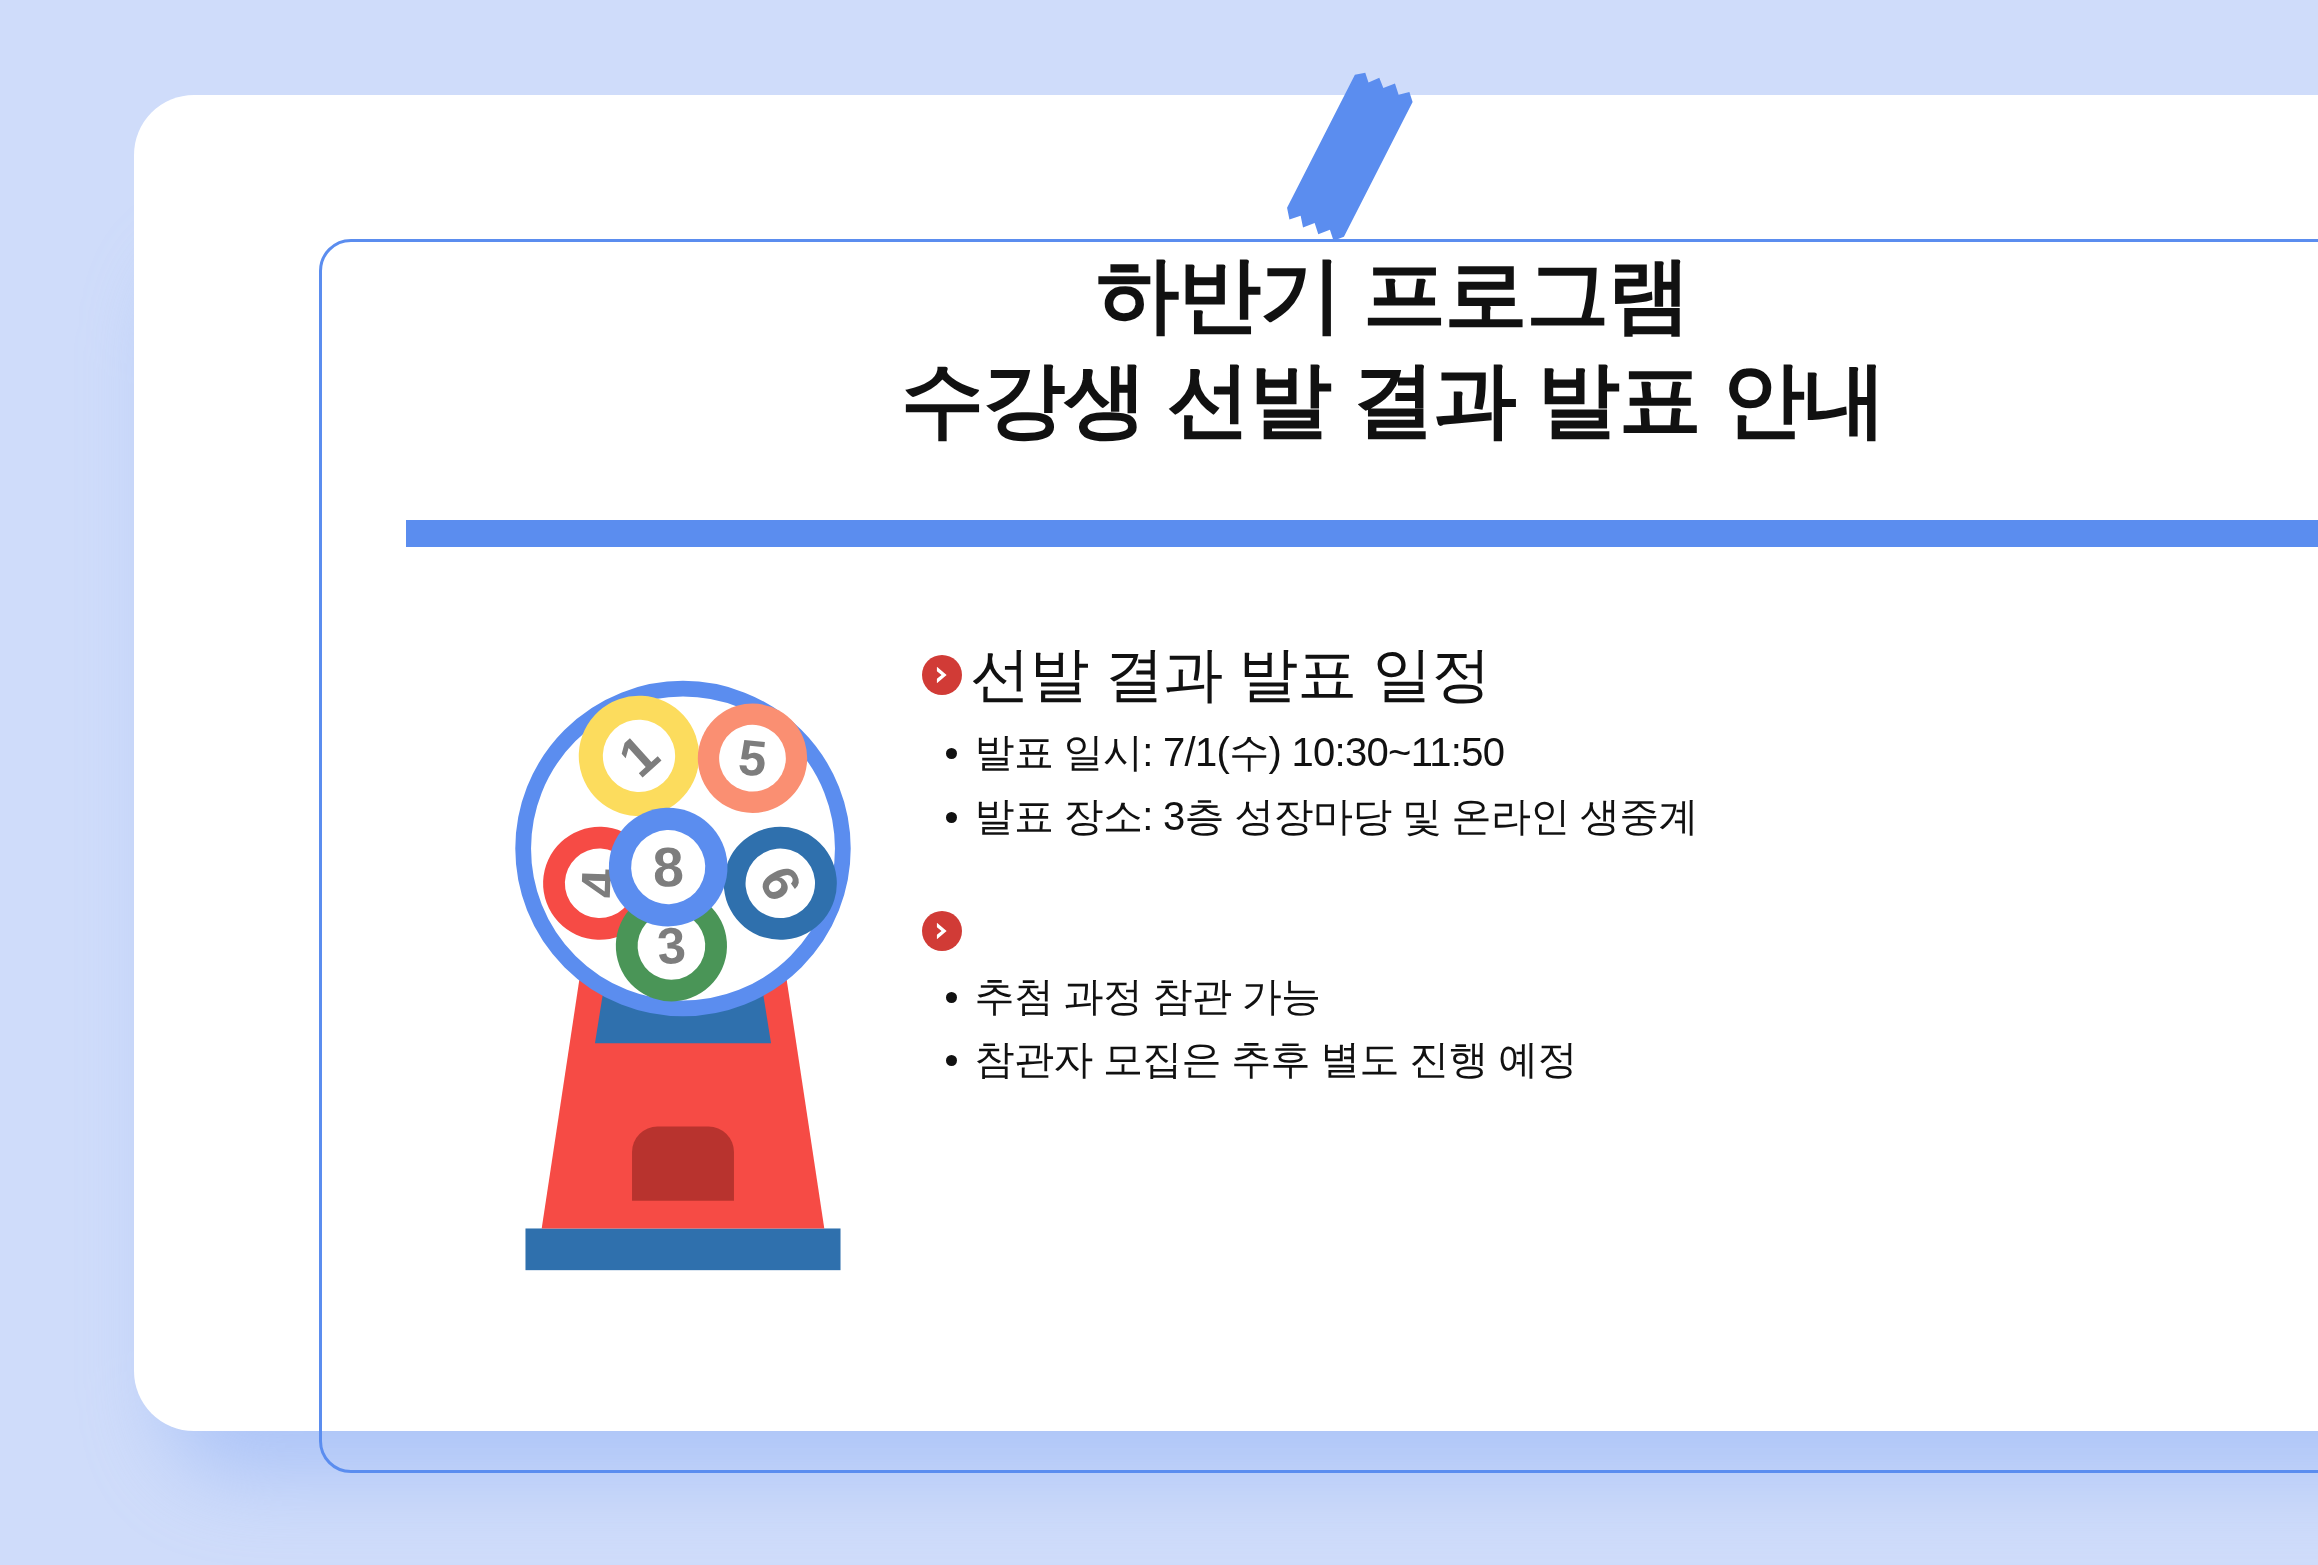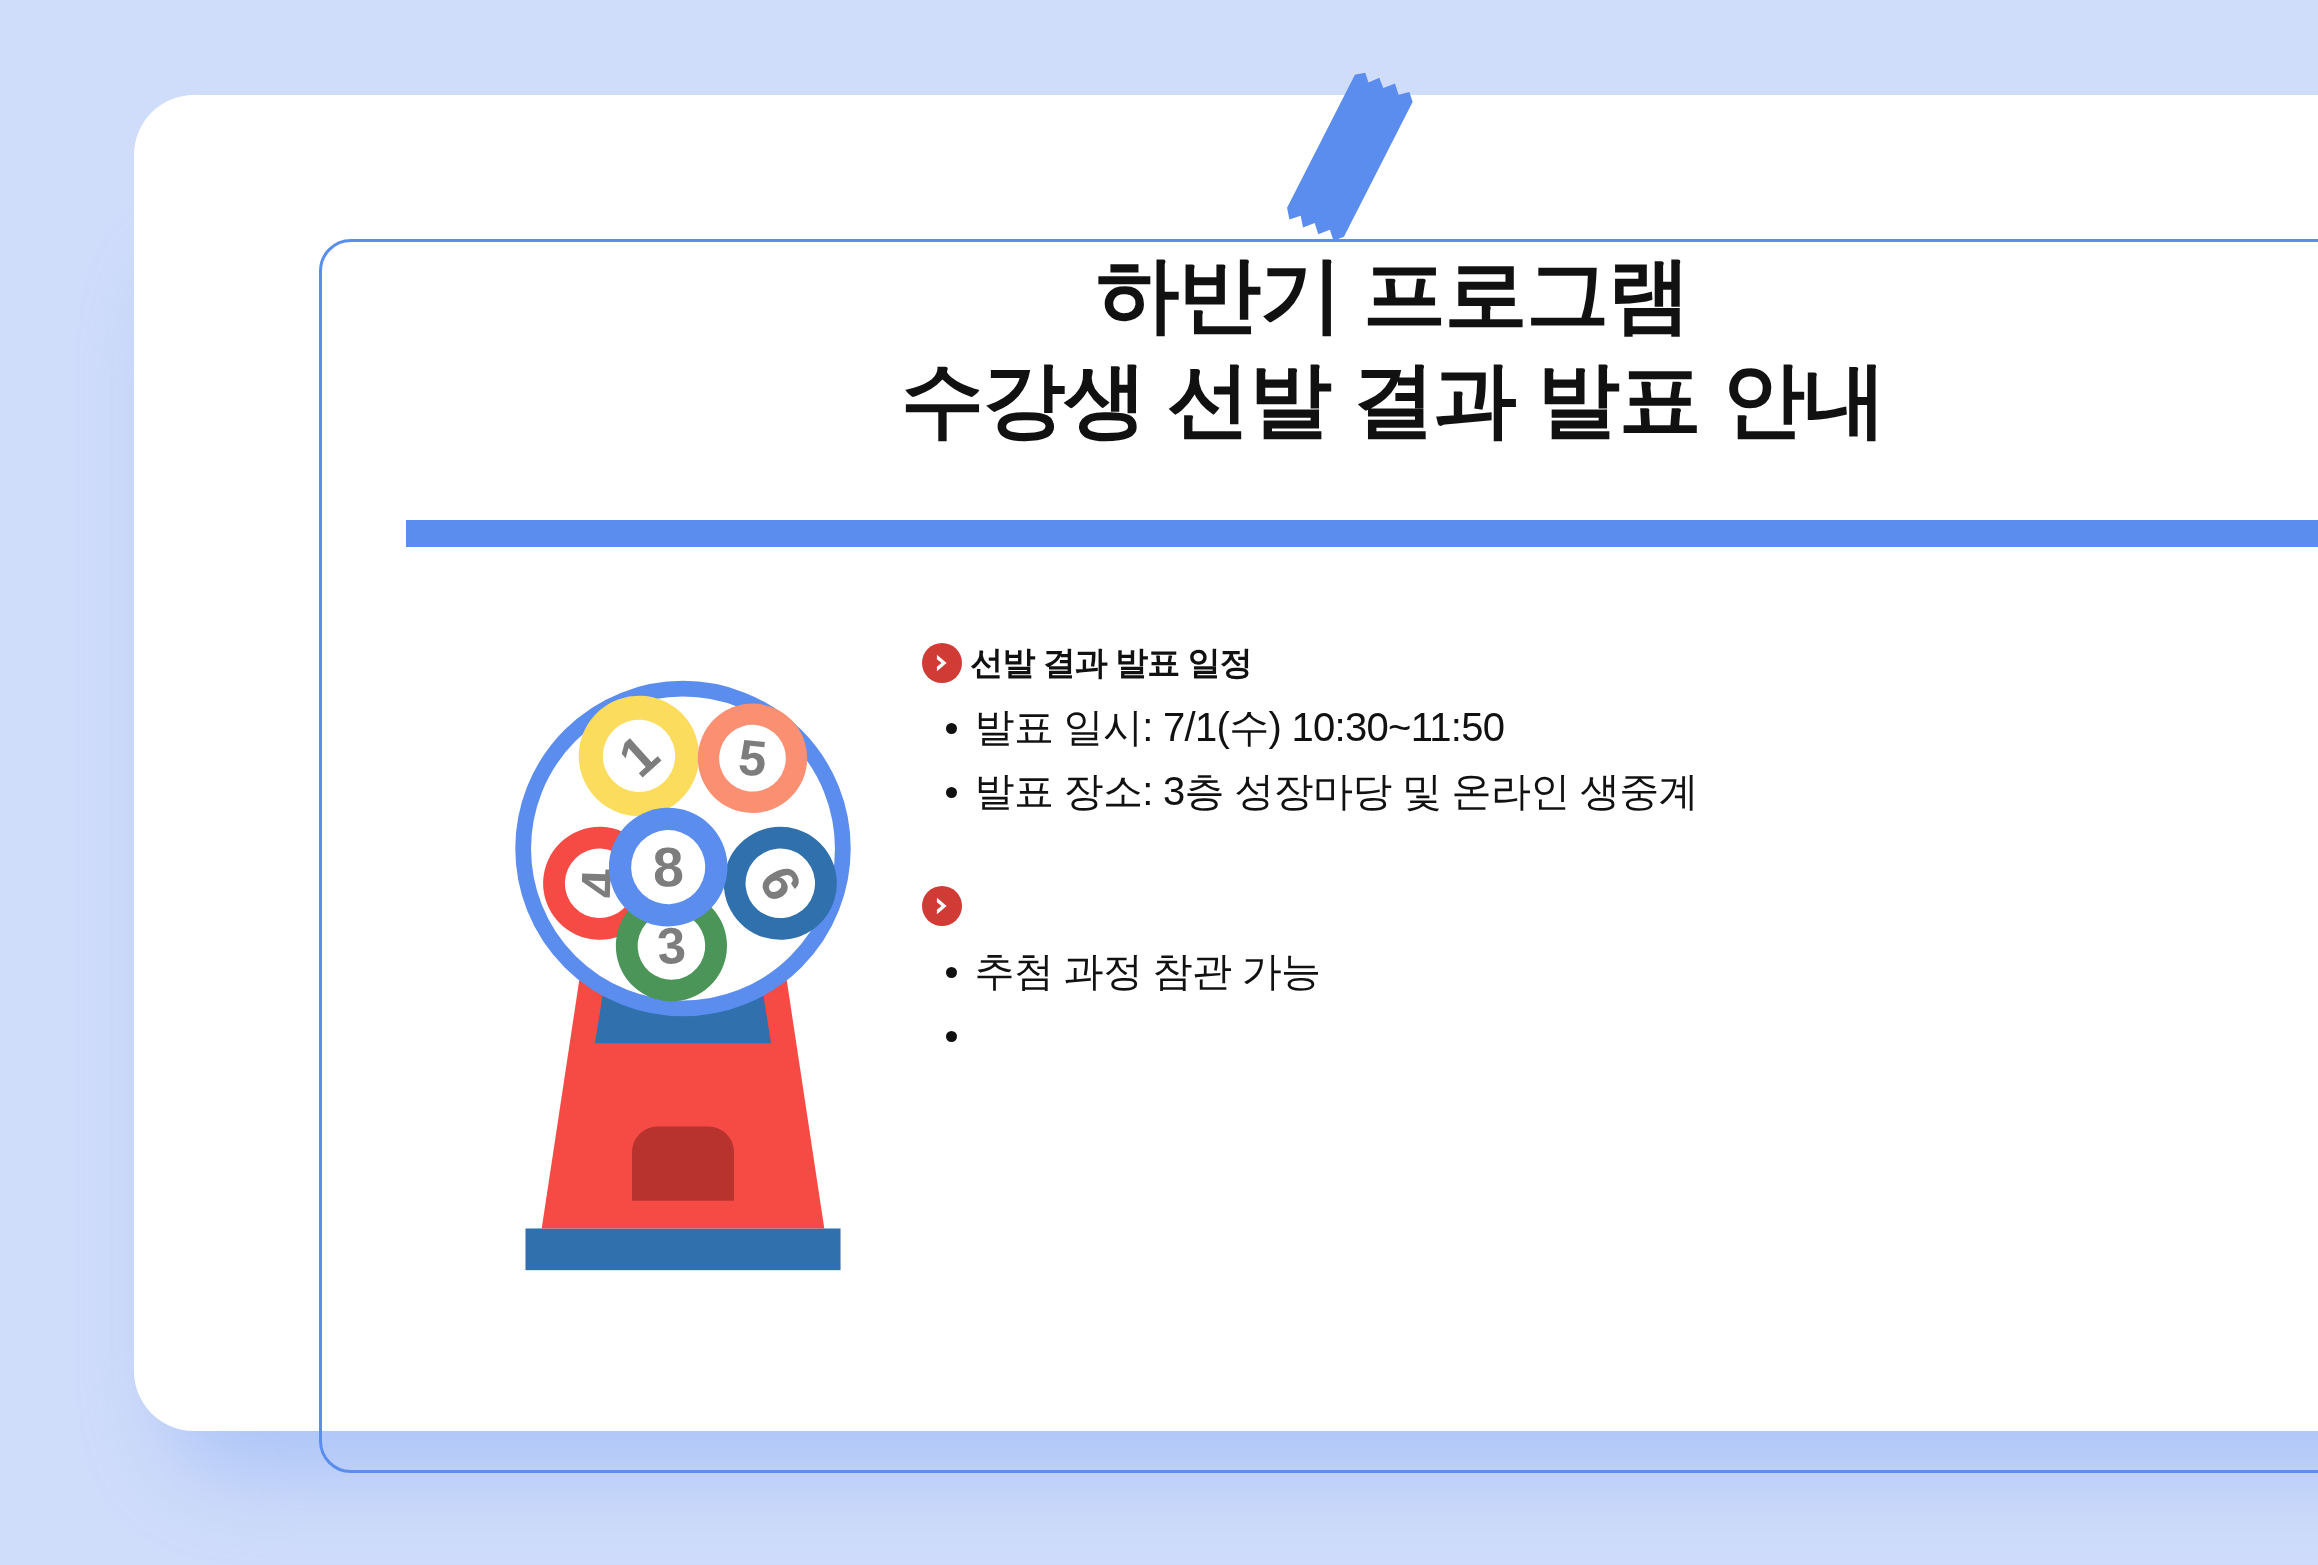--- a/index.html
+++ b/index.html
@@ -141,23 +141,23 @@
     position: relative;
   }
   .chev-badge svg {
     position: absolute;
     left: 50%; top: 50%;
     transform: translate(-50%,-50%);
     width: 21.3px; height: 21.3px;
     display: block;
   }
   .section-title {
-    font-size: 33px;
+    font-size: 60px;
     line-height: 1.08;
-    font-weight: 700;
+    font-weight: 400;
     color: #111111;
     letter-spacing: -0.9px;
     white-space: nowrap;
   }
 
   ul.bullets {
     list-style: none;
     margin: 0;
     padding: 0 0 0 24px;
   }
@@ -292,20 +292,21 @@
             </svg>
           </span>
         </div>
         <ul class="bullets">
           <li>
             <span class="dot"></span>
             <span>추첨 과정 참관 가능</span>
           </li>
           <li>
             <span class="dot"></span>
+            <span>참관자 모집은 추후 별도 진행 예정</span>
           </li>
         </ul>
       </div>
 
     </div>
   </div>
 </div>
 
 
 </body></html>

